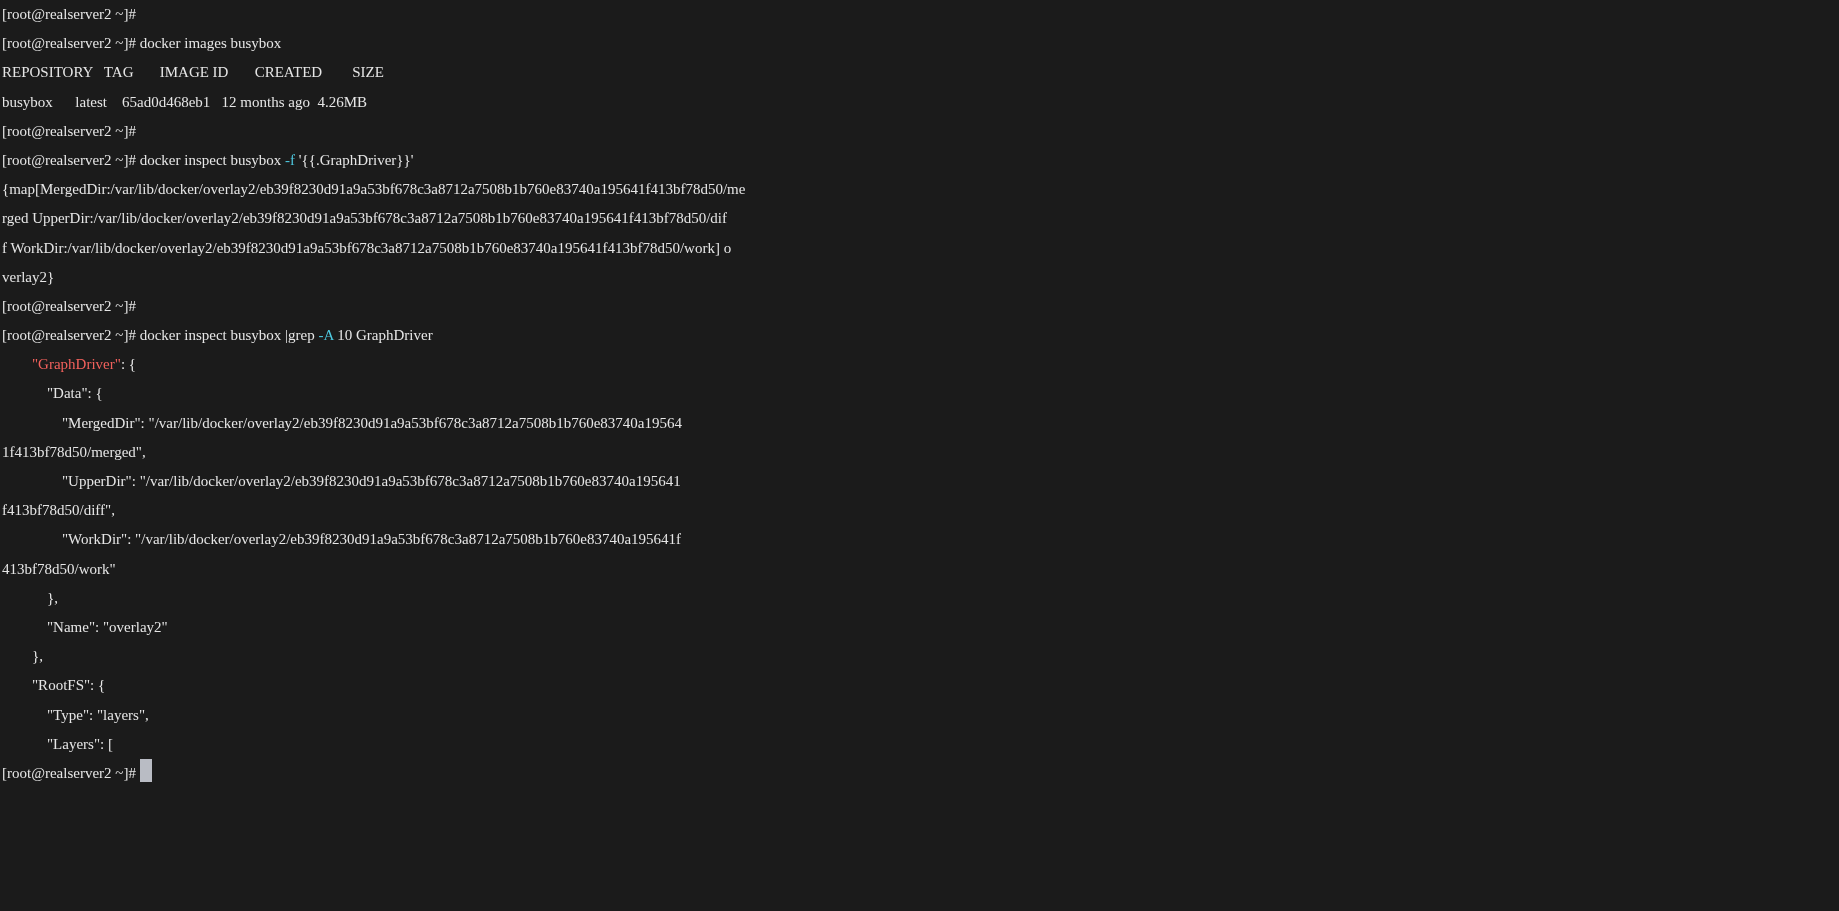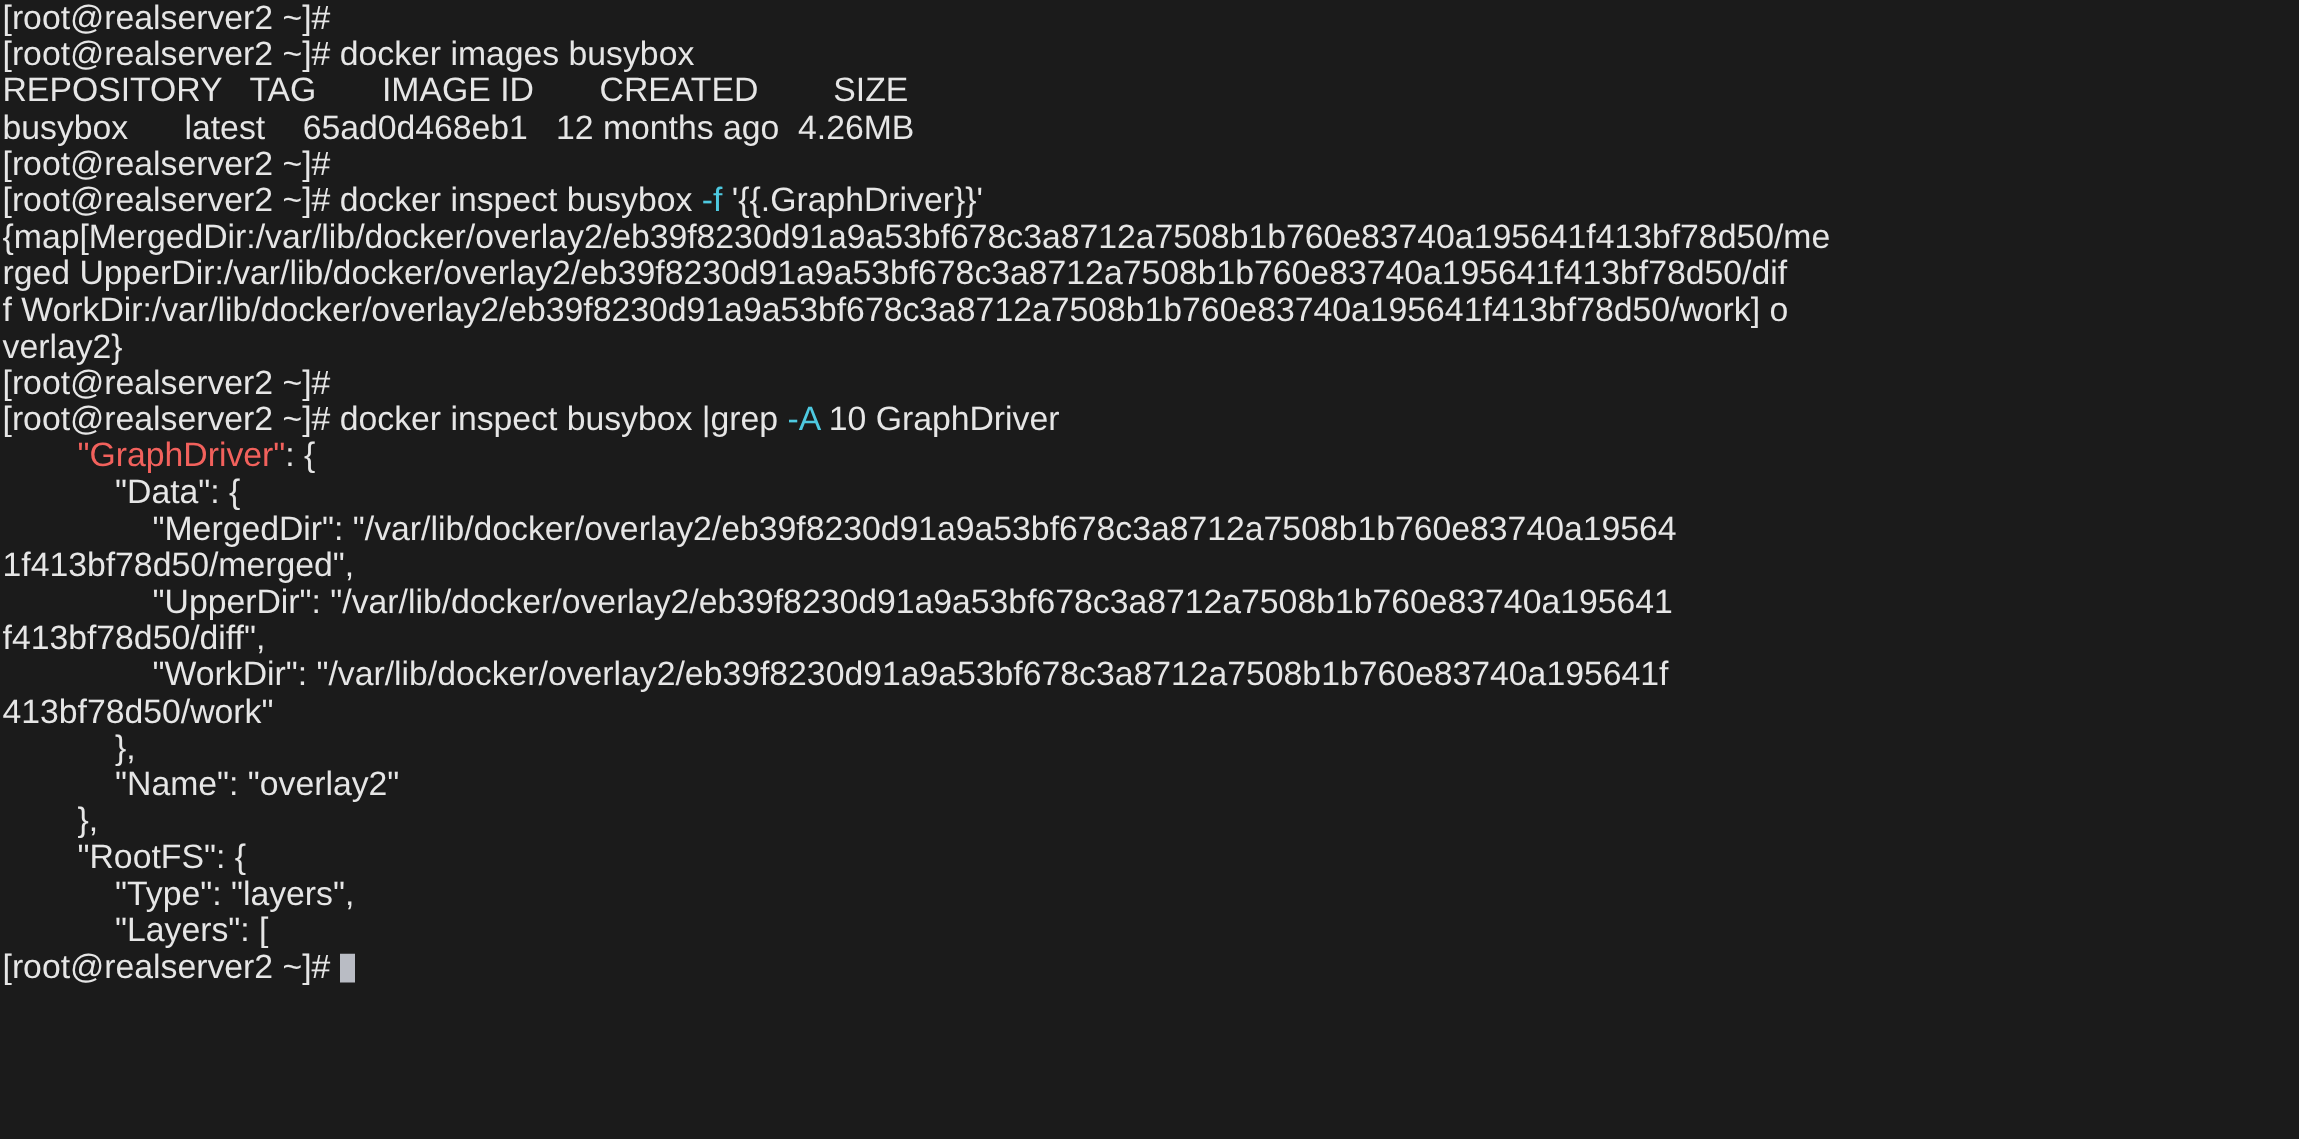--- a/index.html
+++ b/index.html
@@ -11,22 +11,22 @@
   body {
     width: 1839px;
     height: 911px;
     overflow: hidden;
   }
   #terminal {
     width: 1839px;
     height: 911px;
     background: #1b1b1b;
     color: #e6e6e6;
-    font-family: Liberation Sans, sans-serif;
-    font-size: 27px;
+    font-family: Liberation Serif, serif;
+    font-size: 15px;
     line-height: 29.2px;
     letter-spacing: 0px;
     padding: 0px 0 0 2px;
     box-sizing: border-box;
     white-space: pre;
     overflow: hidden;
     -webkit-font-smoothing: antialiased;
   }
   .line {
     white-space: pre;

